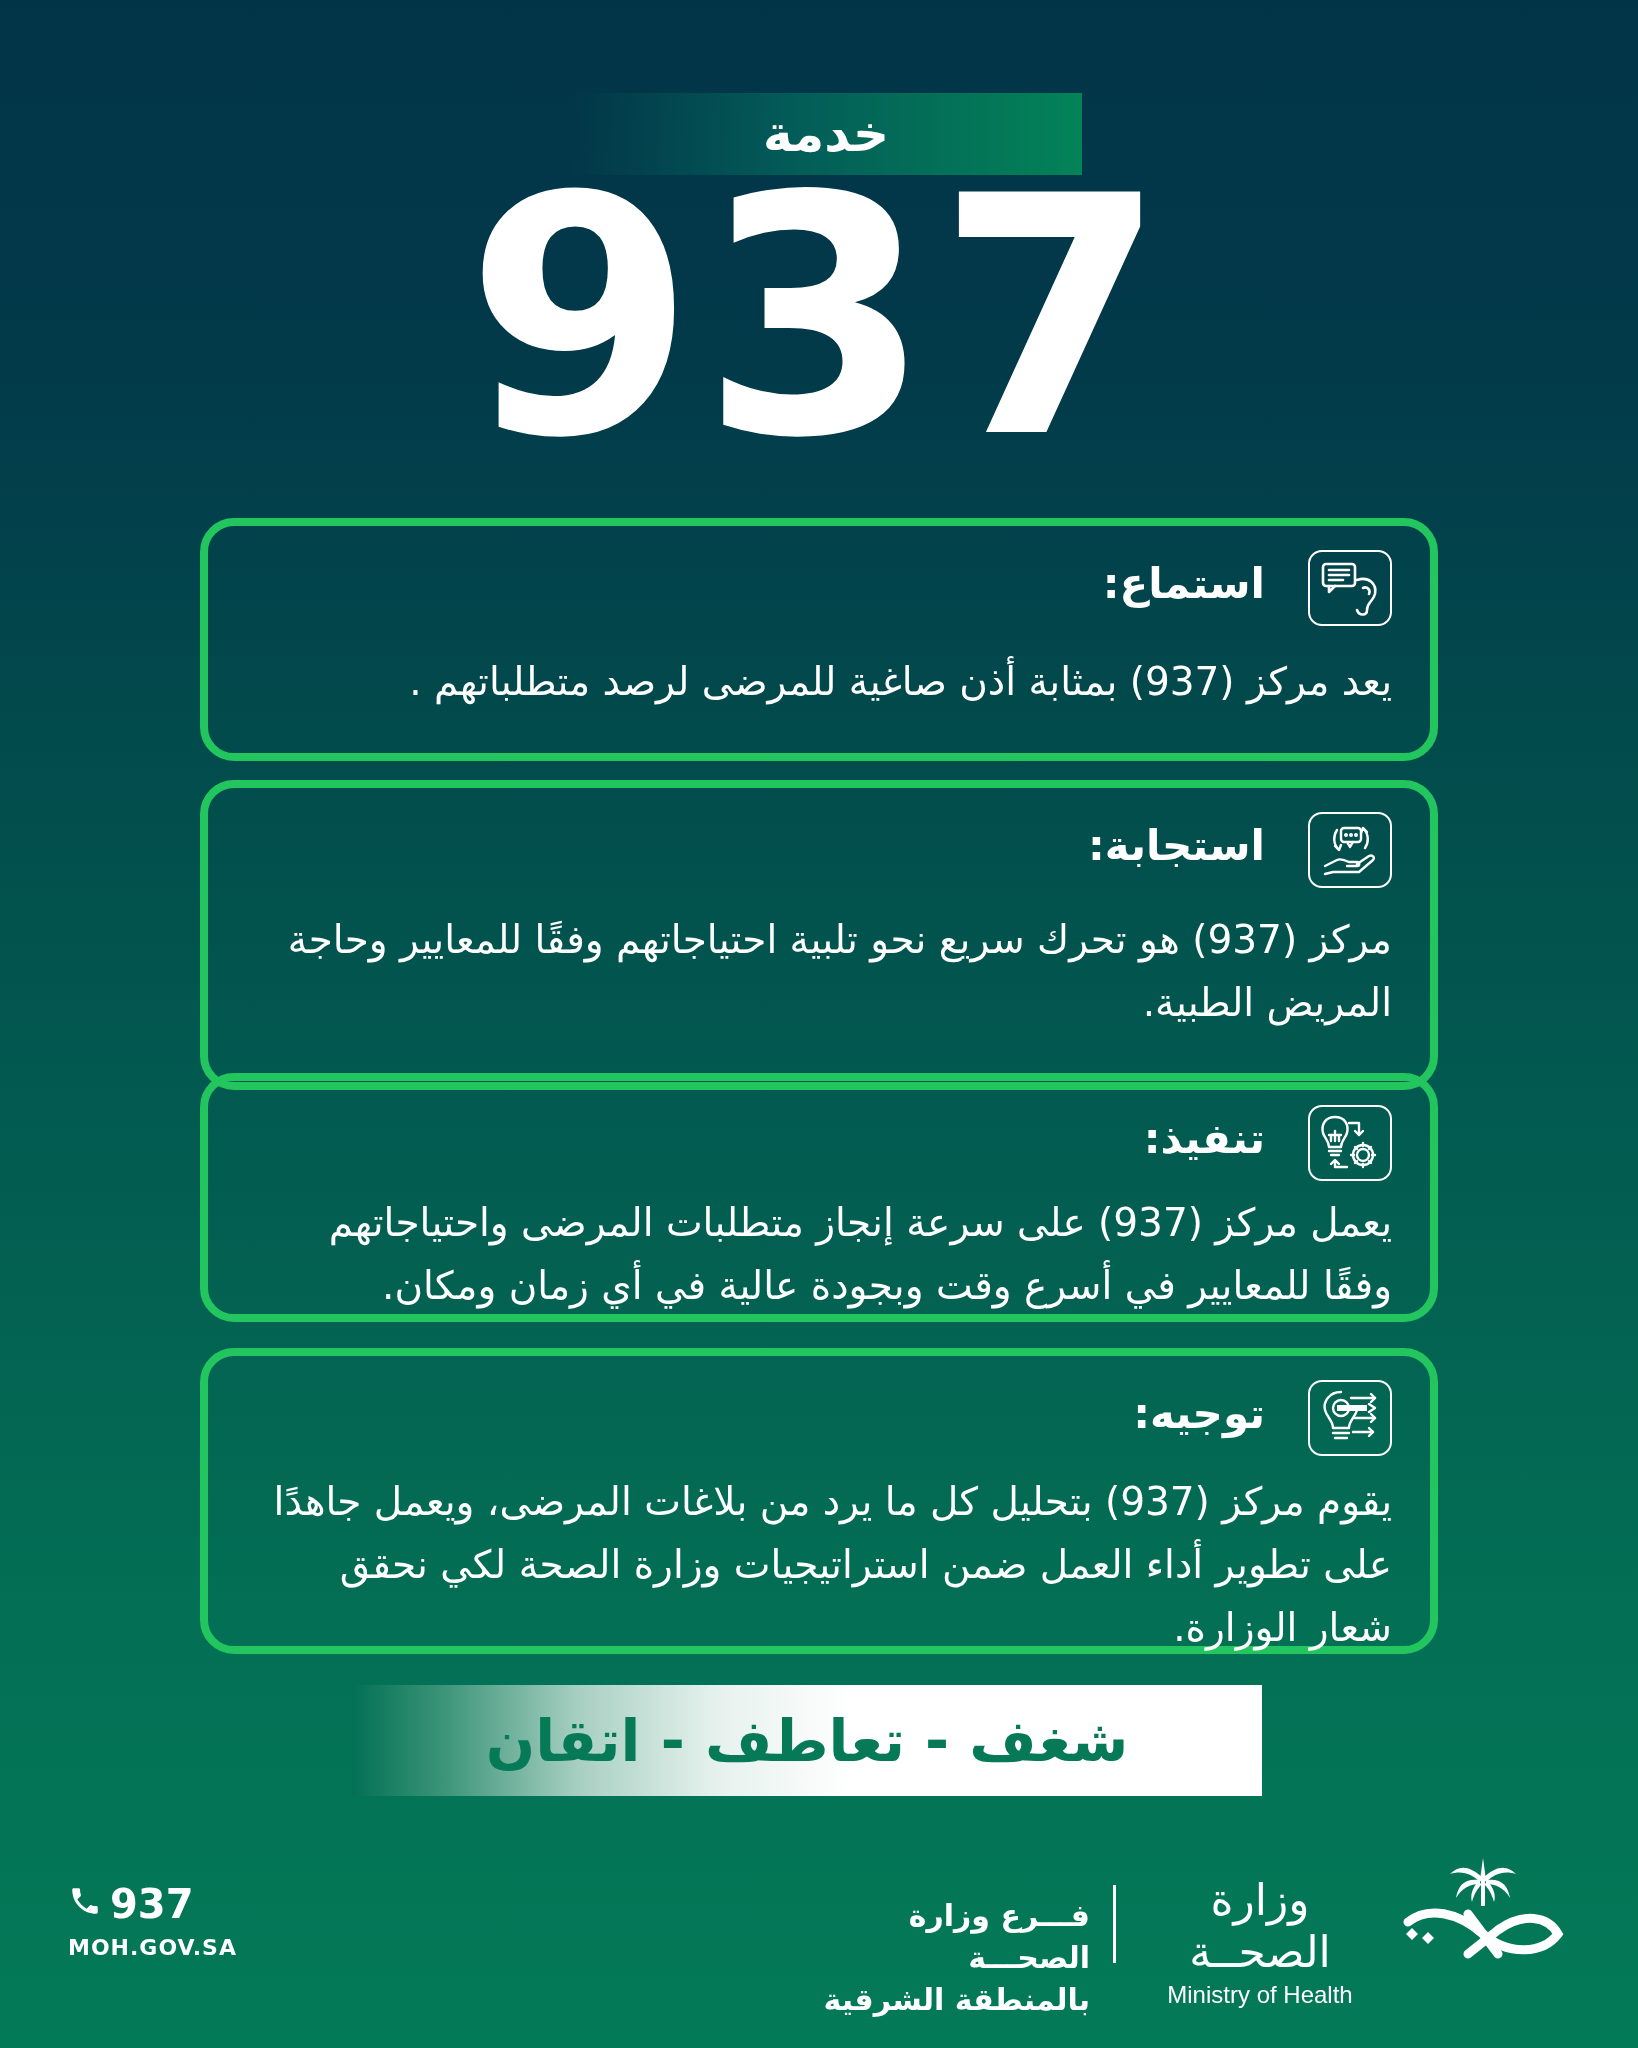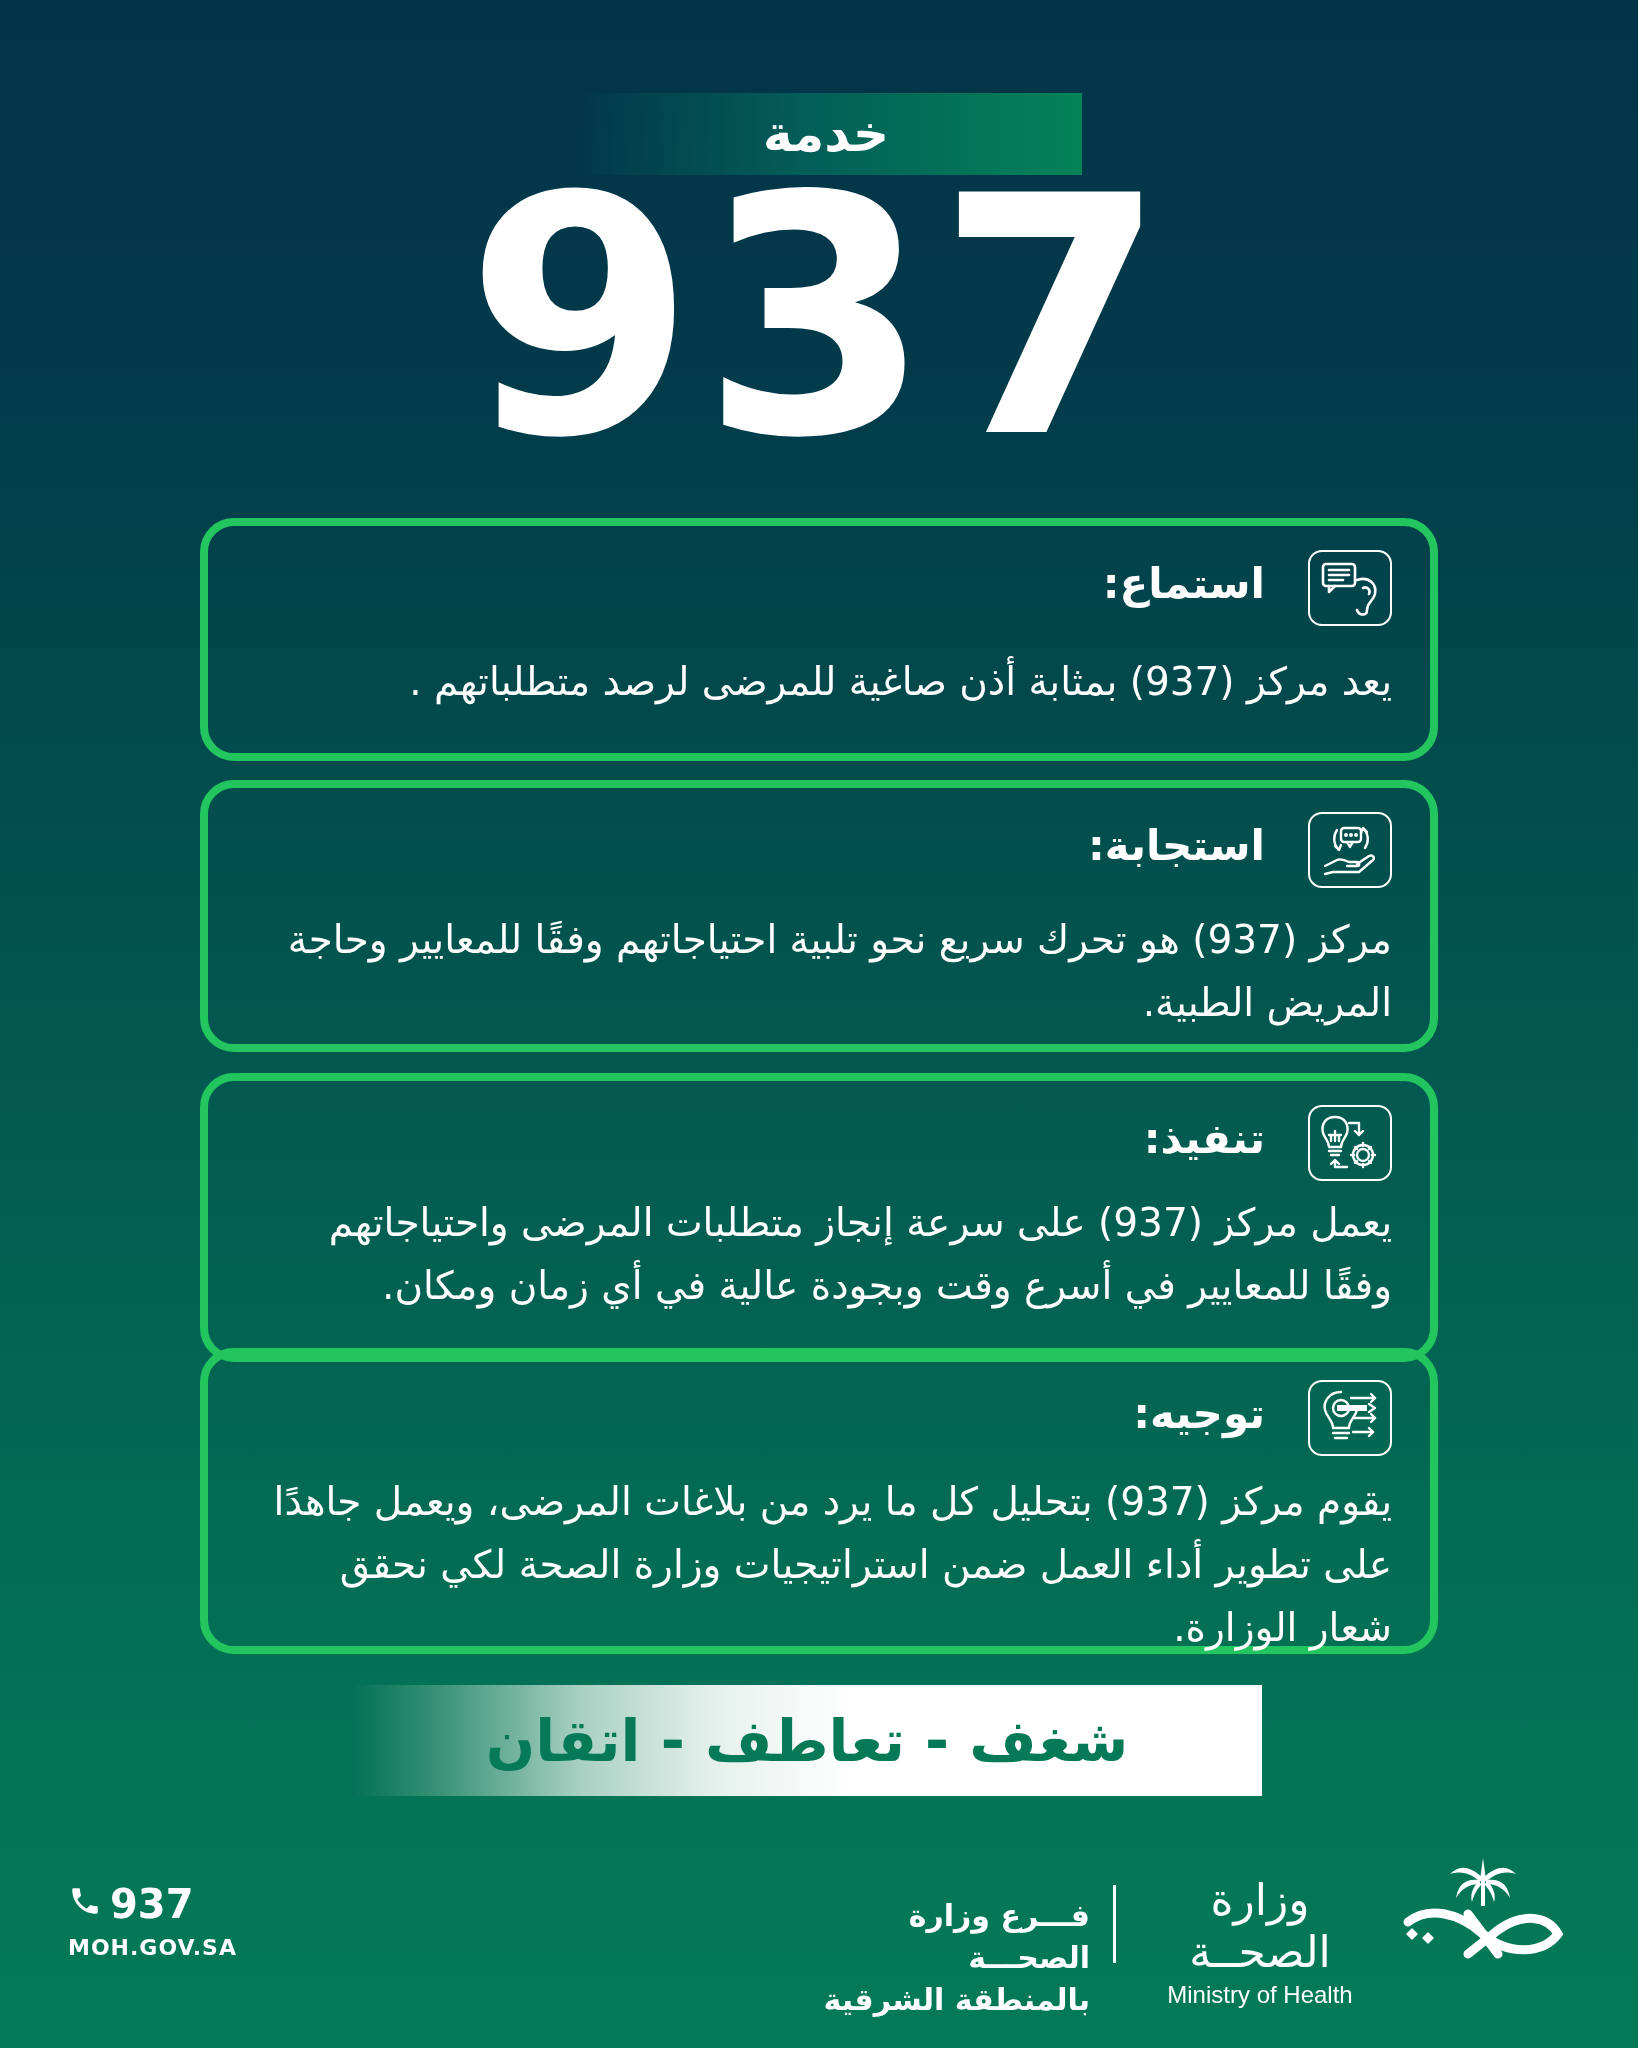--- a/index.html
+++ b/index.html
@@ -90,41 +90,41 @@
       <line x1="12" y1="17" x2="32" y2="17"></line>
       <line x1="12" y1="22" x2="26" y2="22"></line>
       <path d="M40 22 C52 18 60 26 58 36 C56 44 50 44 50 52 C50 58 42 58 40 52"></path>
       <path d="M46 30 C50 28 54 32 52 36"></path>
     </svg>
   </div>
   <div class="card-title">استماع:</div>
   <div class="card-body" style="top:124px;">يعد مركز (937) بمثابة أذن صاغية للمرضى لرصد متطلباتهم .</div>
 </div>
 
-<div class="card" style="top:780px; height:272px;">
+<div class="card" style="top:780px; height:310px;">
   <div class="icon-box">
     <svg viewBox="0 0 66 60" fill="none" stroke="#fff" stroke-width="2.4" stroke-linecap="round" stroke-linejoin="round">
       <rect x="24" y="8" width="20" height="14" rx="3"></rect>
       <path d="M30 22 L33 27 L36 22"></path>
       <circle cx="29" cy="15" r="0.8" fill="#fff"></circle>
       <circle cx="34" cy="15" r="0.8" fill="#fff"></circle>
       <circle cx="39" cy="15" r="0.8" fill="#fff"></circle>
       <path d="M20 10 C16 16 16 24 22 30"></path>
       <path d="M18 26 L22 30 L24 25"></path>
       <path d="M48 28 C52 22 52 14 46 8"></path>
       <path d="M50 12 L46 8 L44 13"></path>
       <path d="M8 46 L20 40 C24 38 28 40 32 42 L40 42 C43 42 43 46 40 46 L30 46"></path>
       <path d="M40 44 L52 36 C56 34 58 38 56 40 L42 52 L16 52 L8 54"></path>
     </svg>
   </div>
   <div class="card-title">استجابة:</div>
   <div class="card-body" style="top:120px;">مركز (937) هو تحرك سريع نحو تلبية احتياجاتهم وفقًا للمعايير وحاجة المريض الطبية.</div>
 </div>
 
-<div class="card" style="top:1073px; height:289px;">
+<div class="card" style="top:1073px; height:249px;">
   <div class="icon-box">
     <svg viewBox="0 0 66 60" fill="none" stroke="#fff" stroke-width="2.4" stroke-linecap="round" stroke-linejoin="round">
       <path d="M18 4 C8 4 4 12 6 20 C8 26 12 28 12 34 L24 34 C24 28 28 26 30 20 C32 12 28 4 18 4 Z"></path>
       <path d="M14 22 L14 28 M22 22 L22 28 M12 22 L16 22 M20 22 L24 22 M18 18 L18 28"></path>
       <line x1="12" y1="38" x2="24" y2="38"></line>
       <line x1="14" y1="42" x2="22" y2="42"></line>
       <path d="M32 10 L42 10 L42 22"></path>
       <path d="M38 18 L42 22 L46 18"></path>
       <path d="M18 48 L18 54 L30 54"></path>
       <path d="M14 51 L18 47 L22 51"></path>

